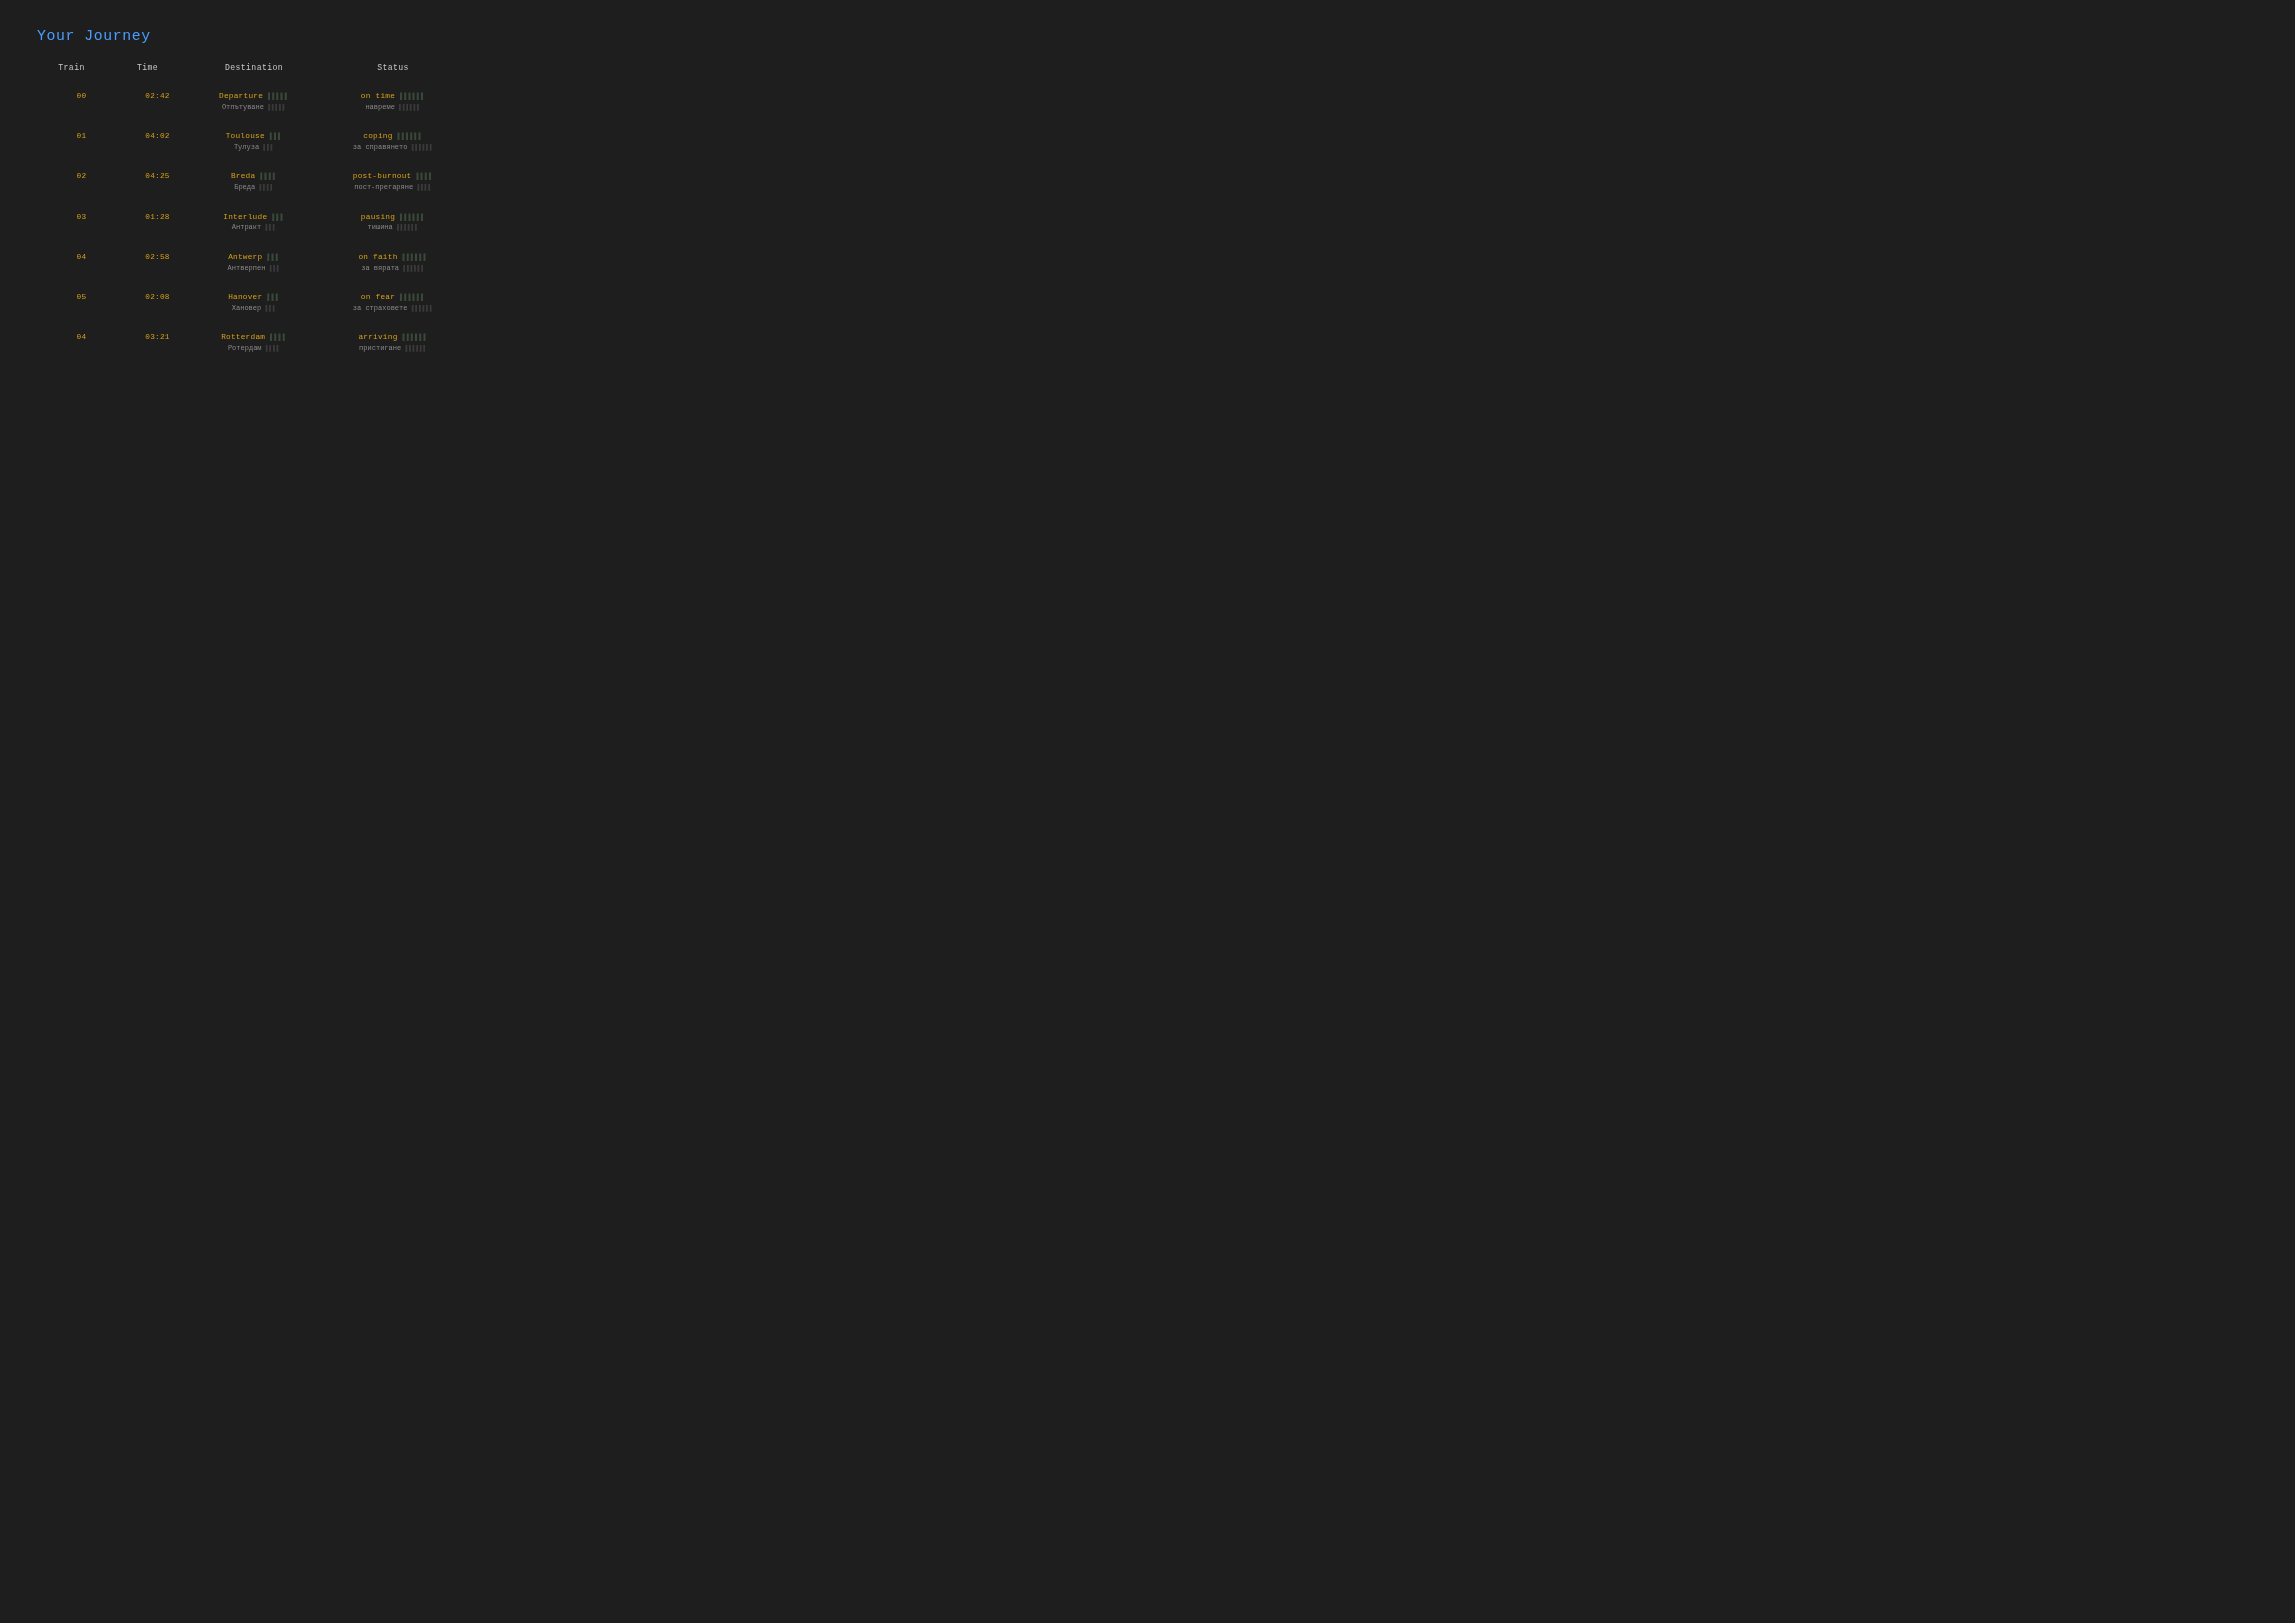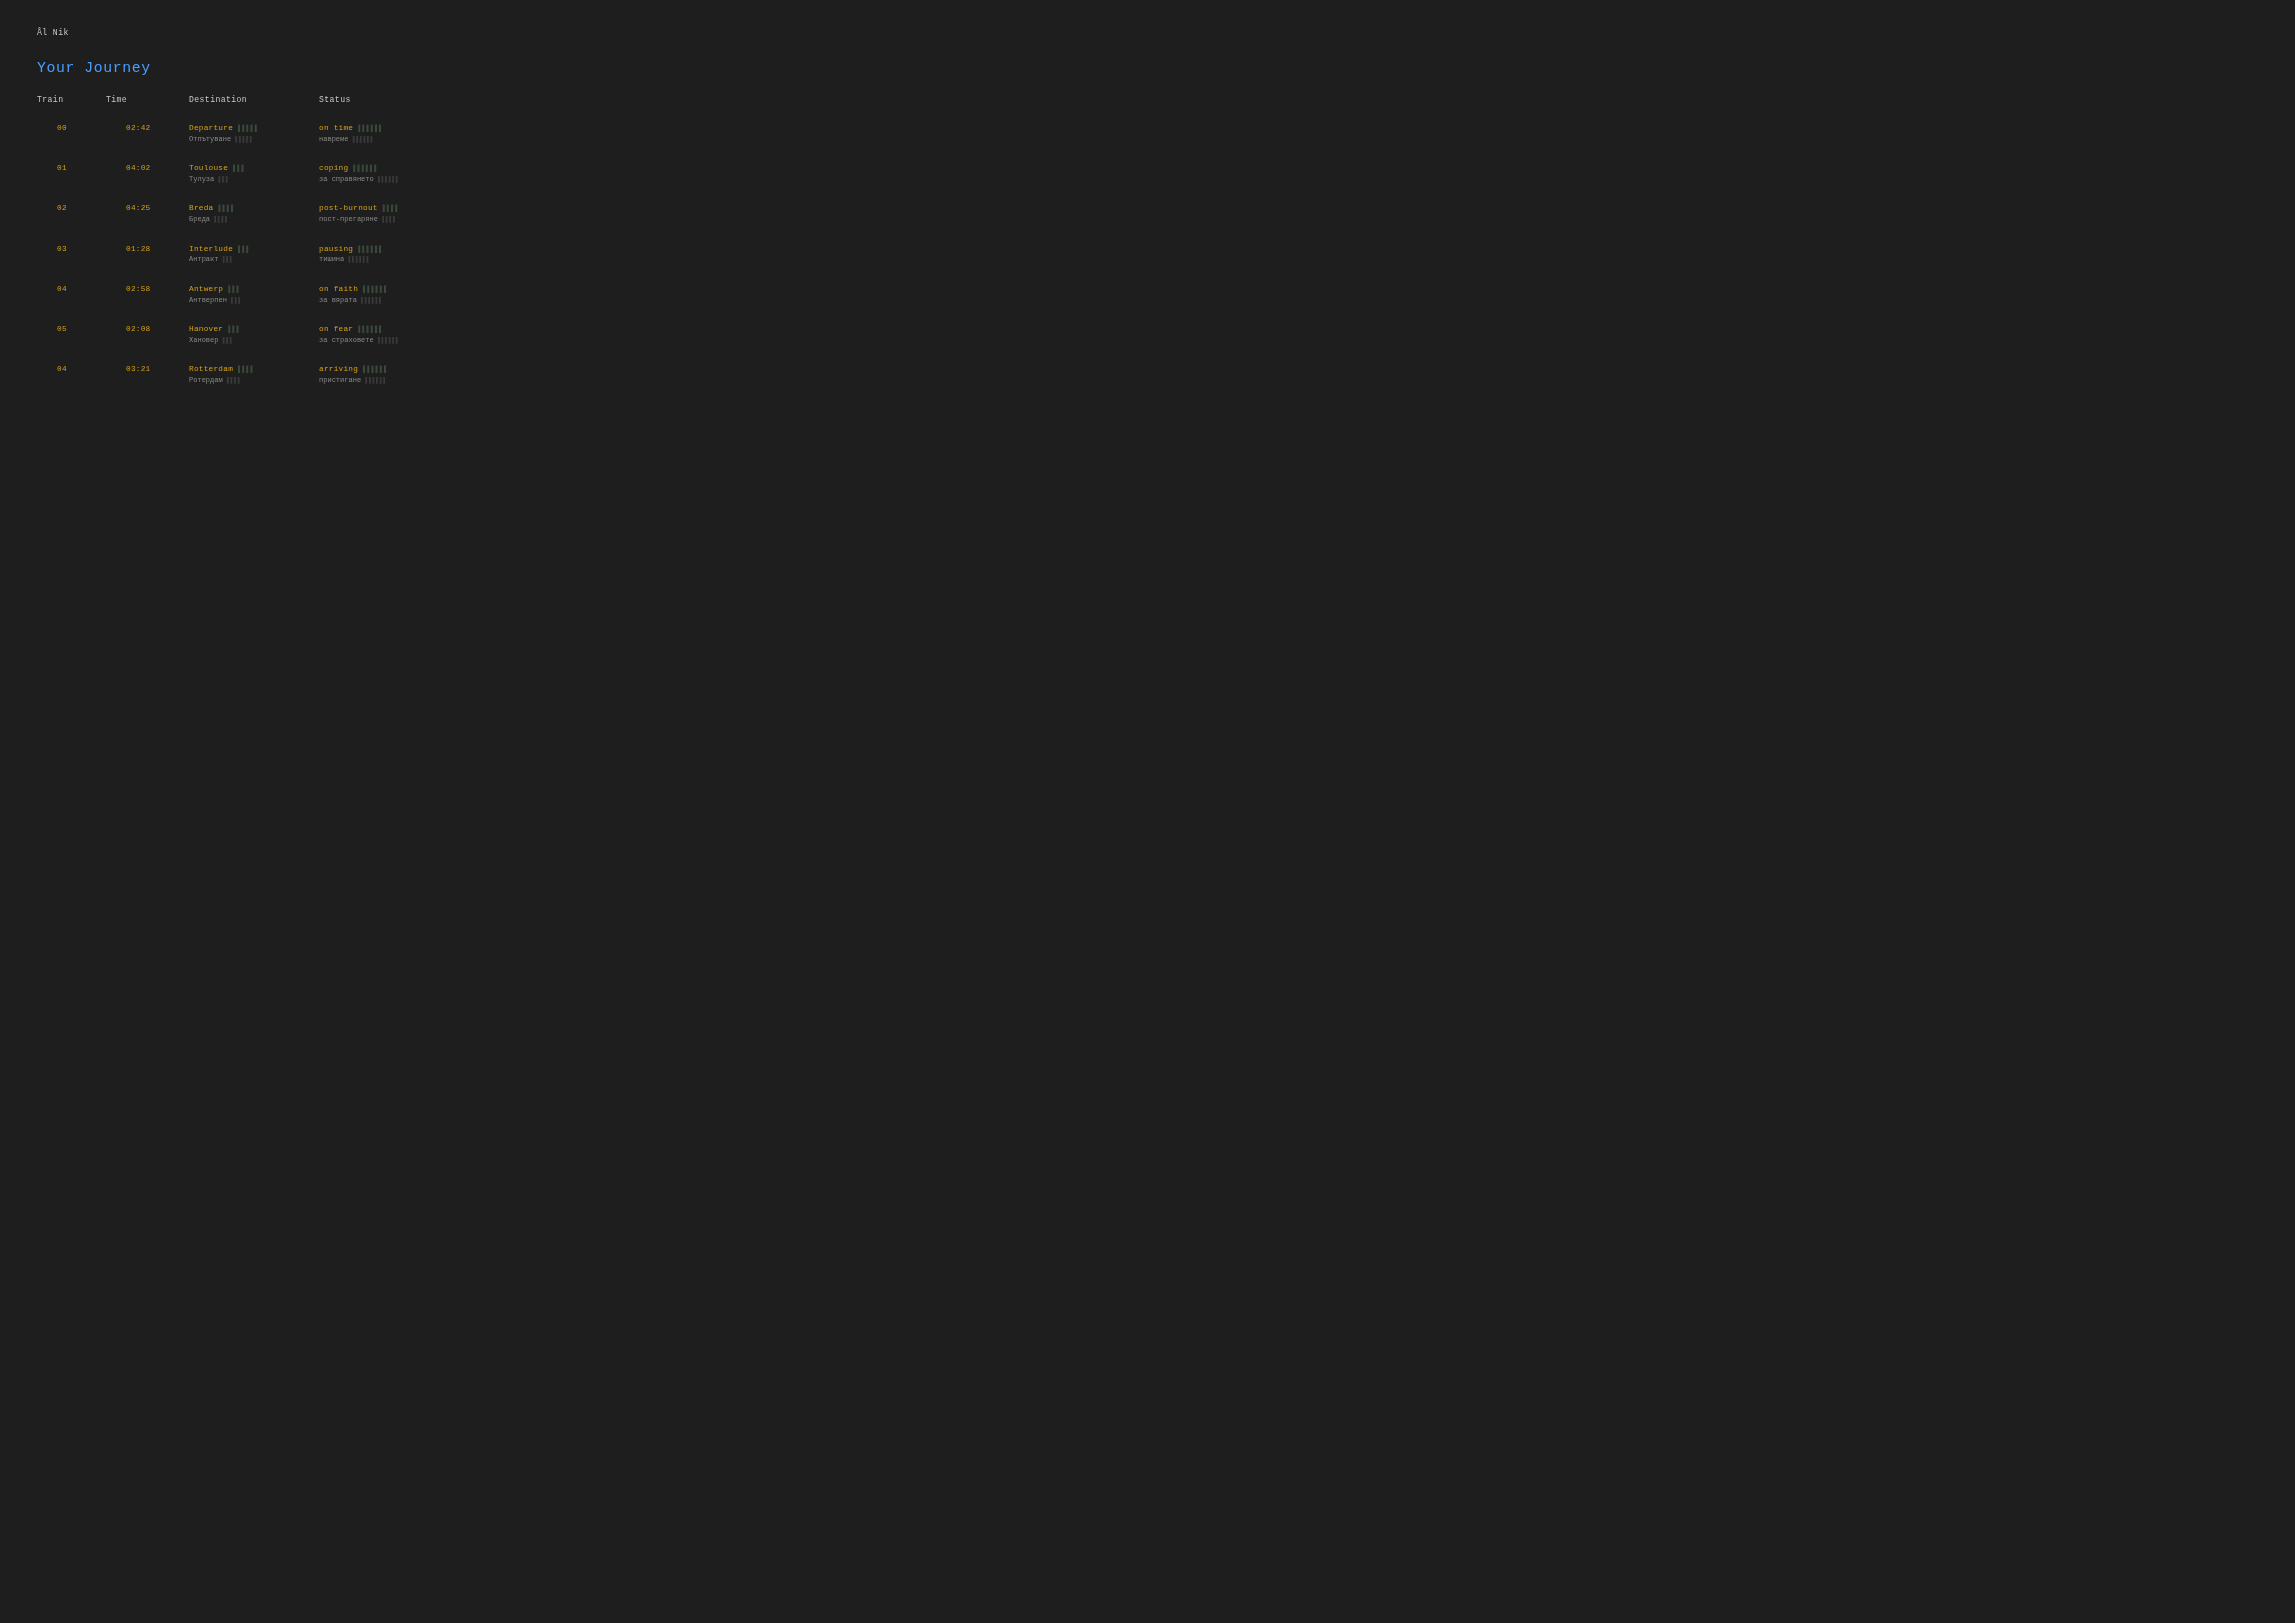--- a/index.html
+++ b/index.html
@@ -34,20 +34,21 @@
     .section-title {
       font-size: 2em;
       color: #4a9eff;
       letter-spacing: 0.04em;
       font-weight: normal;
       margin-bottom: 14px;
     }
 
     .table-container {
       width: 100%;
+      text-align: center;
     }
 
     .table-header {
       display: grid;
       grid-template-columns: 69px 83px 130px 148px;
       padding: 4.6px 0 9.3px 0;
       color: #c8c8c8;
       font-size: 1.1em;
       letter-spacing: 0.05em;
     }
@@ -70,21 +71,20 @@
       color: #d4a017;
       font-size: 1.05em;
       letter-spacing: 0.03em;
       margin-left: 20px;
     }
   </style>
 </head>
 <body>
 
 <div>
-  <p class="header-subtitle">Ål Nik</p>
 </div>
 
 <div>
   <h2 class="section-title">Your Journey</h2>
 
   <div class="table-container">
     <div class="table-header">
       <div>Train</div>
       <div>Time</div>
       <div>Destination</div>

